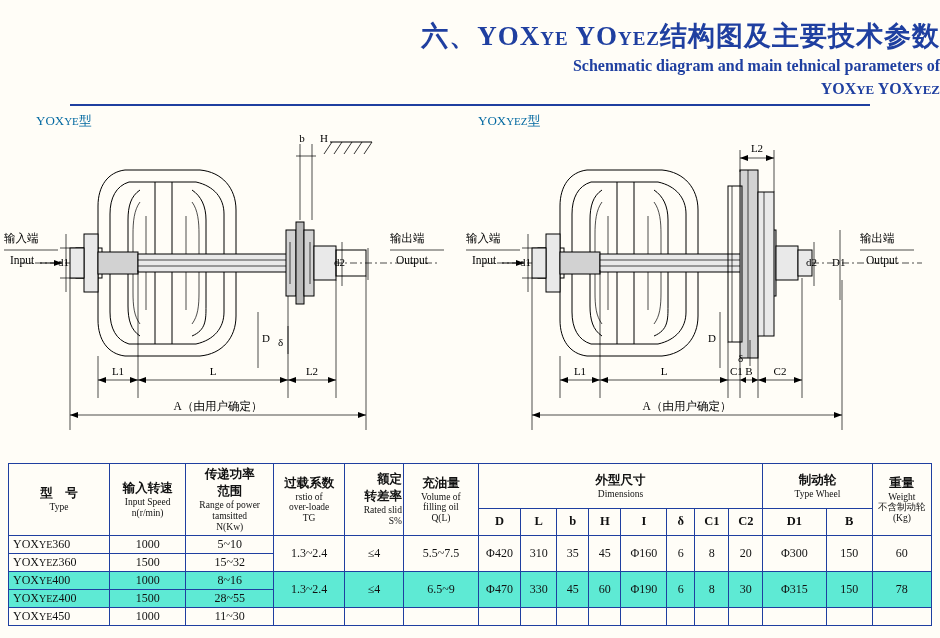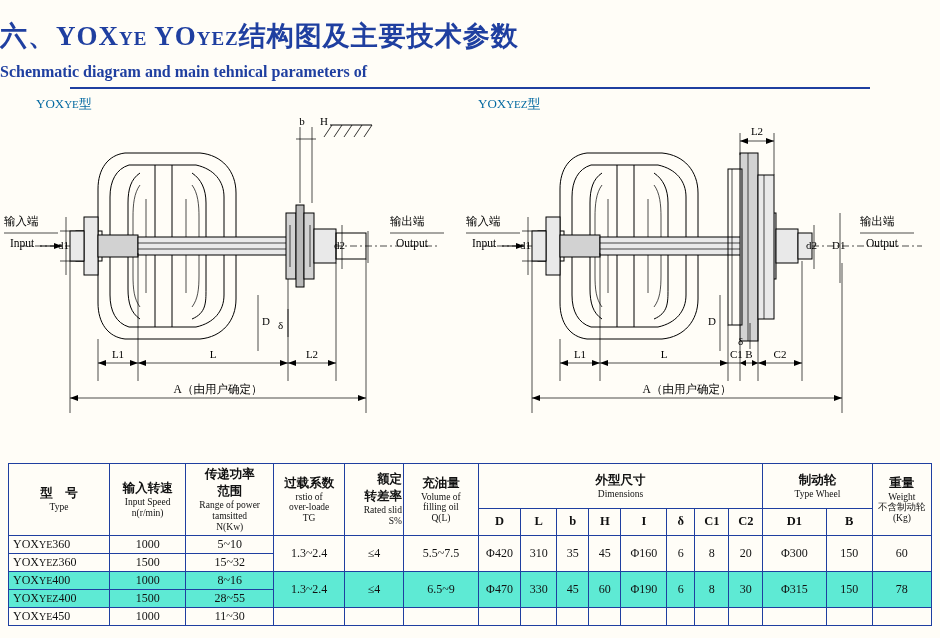--- a/index.html
+++ b/index.html
@@ -7,29 +7,29 @@
     width:940px;height:638px;
     background:#fffdf7;
     font-family:"Liberation Serif", serif;
     color:#111;
     position:relative;
     overflow:hidden;
   }
   .page{position:relative;width:940px;height:638px;}
 
   
-  .title-wrap{text-align:left;padding-top:18px;}
+  .title-wrap{text-align:right;padding-top:18px;}
   .title-main{
     font-family:"Liberation Serif", serif;
     font-size:27px;font-weight:bold;color:#1f3fa0;letter-spacing:1px;
   }
   .title-main .sm{font-size:19px;}
   .title-sub{
     font-size:16px;font-weight:bold;color:#1f3fa0;
-    margin-top:6px;line-height:1.45;
+    line-height:1.45;
   }
   .title-sub .sm{font-size:13px;}
   .title-rule{
     width:800px;height:2px;background:#1f3fa0;margin:4px auto 0 auto;
   }
 
   
   .figures{position:relative;height:330px;}
   .fig-label{
     position:absolute;font-size:13px;font-weight:normal;color:#0369a1;
@@ -64,20 +64,23 @@
 <body>
 
 <div class="page">
 
   <div class="title-wrap">
     <div class="title-main">
       <span>六、YOX</span><span class="sm">YE</span><span> YO</span><span class="sm">YEZ</span><span>结构图及主要技术参数</span>
     </div>
     <div class="title-sub">
       <div>Schenmatic diagram and main tehnical parameters of</div>
+      <div>
+        <span>YOX</span><span class="sm">YE</span><span> YOX</span><span class="sm">YEZ</span>
+      </div>
     </div>
     <div class="title-rule"></div>
   </div>
 
   <div class="figures">
 
     <div class="fig-label" style="left:36px;top:6px;">
       <span>YOX</span><span class="sm">YE</span><span>型</span>
     </div>
 

